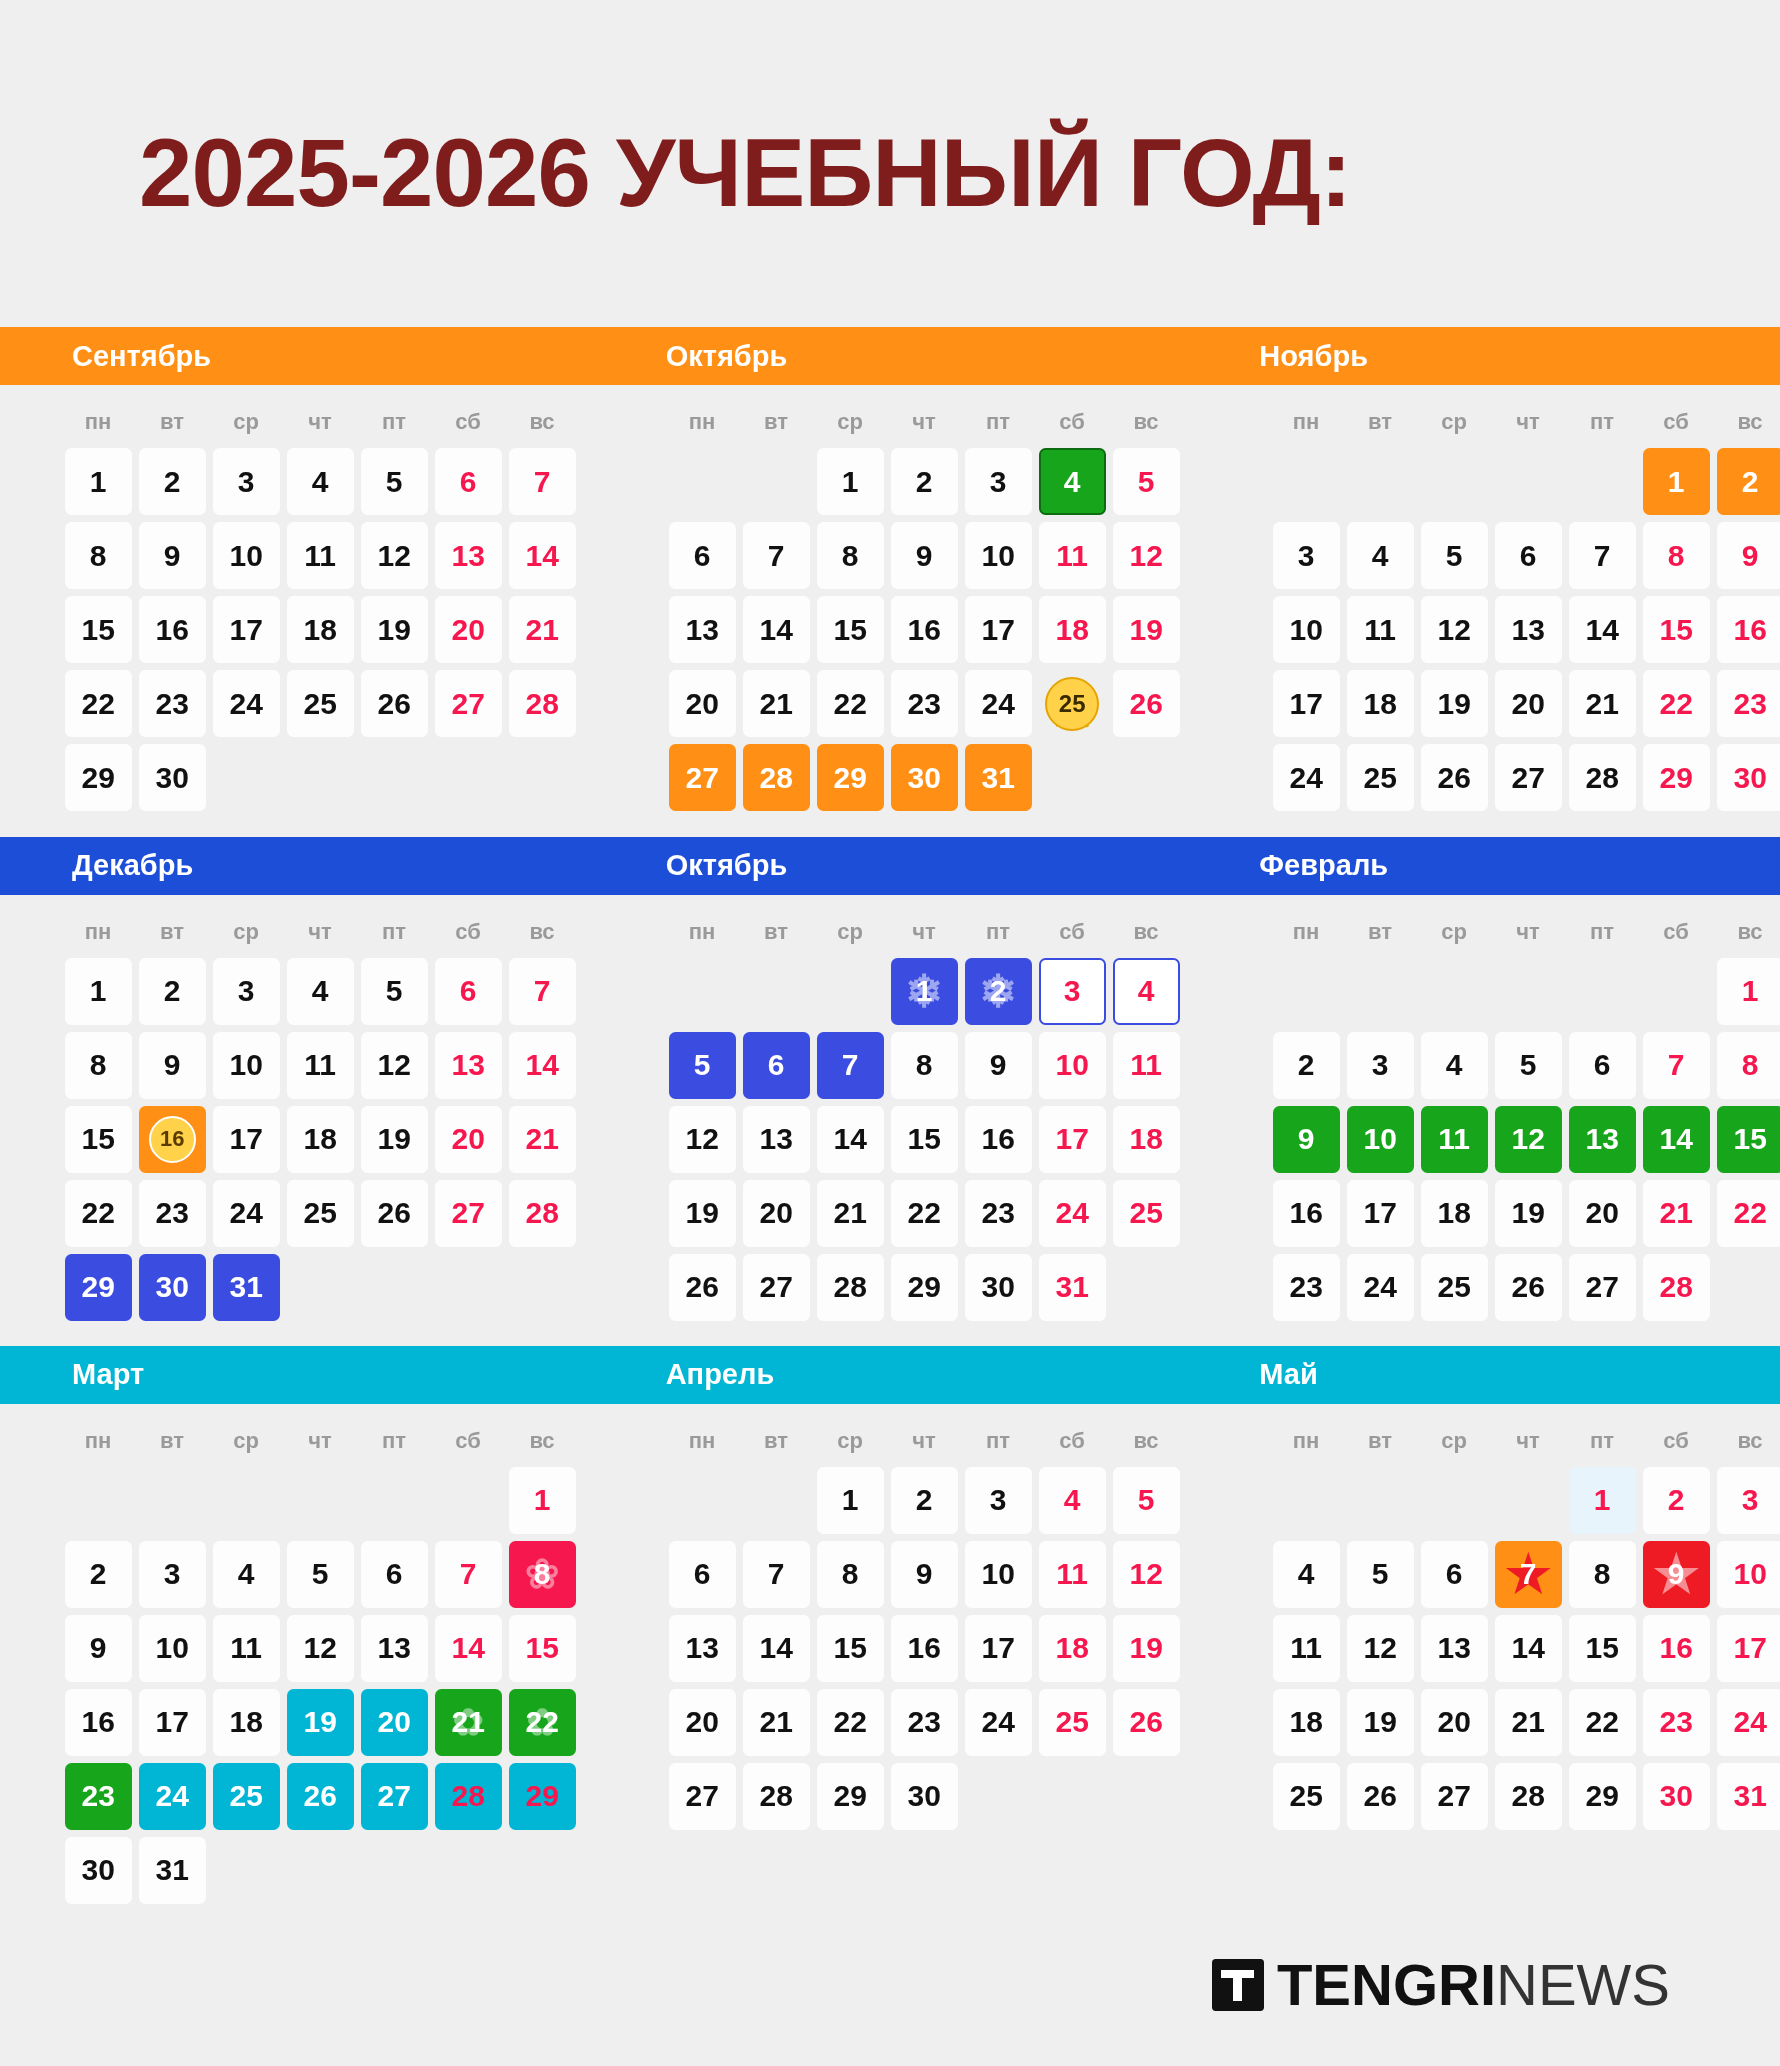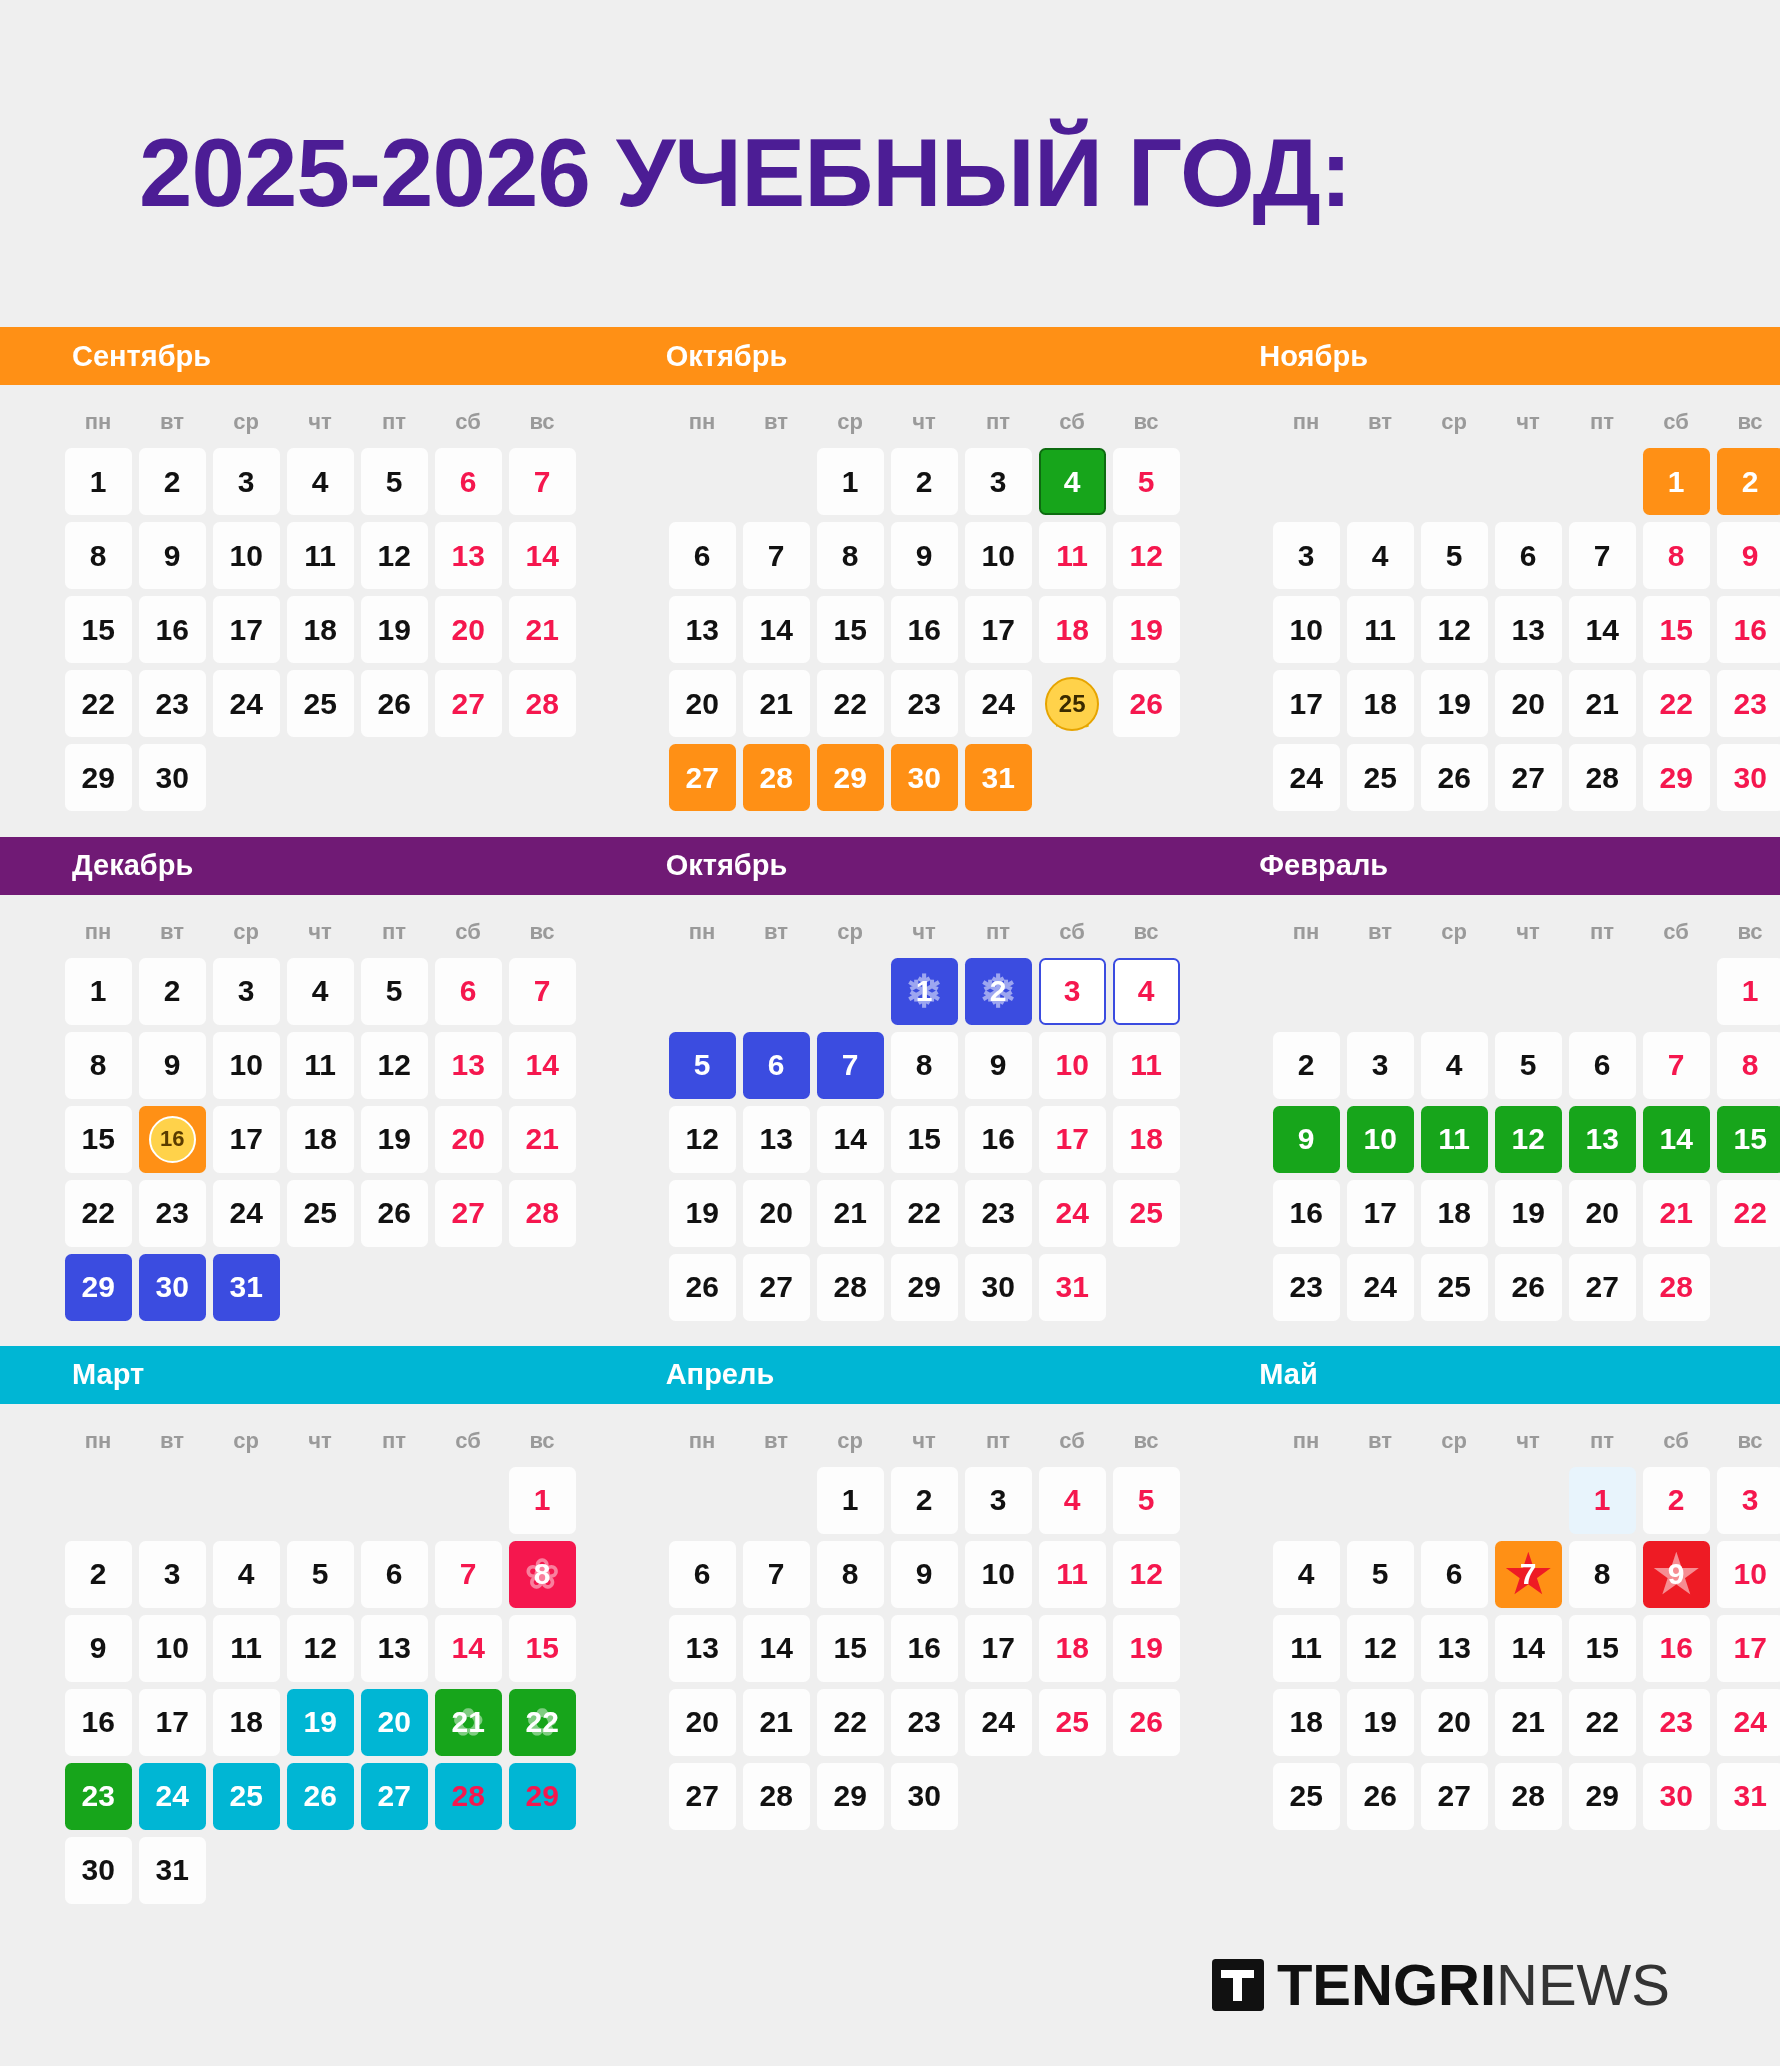--- a/index.html
+++ b/index.html
@@ -19,21 +19,21 @@
     width: 1781px;
     min-height: 2067px;
     position: relative;
     background: #efefef;
     box-sizing: border-box;
   }
 
   .title {
     font-size: 96px;
     font-weight: bold;
-    color: #4c1d95;
+    color: #7f1d1d;
     letter-spacing: -0.9px;
     padding: 56px 0 37px 139px;
     line-height: 1.1;
   }
 
   
   .band {
     display: flex;
     width: 1781px;
     height: 58px;
@@ -41,21 +41,21 @@
   }
   .band > .band-cell {
     width: 594px;
     box-sizing: border-box;
     padding-left: 72px;
     font-size: 29px;
     font-weight: bold;
     color: #ffffff;
   }
   .band.autumn  { background: #ff9015; }
-  .band.winter  { background: #701a75; }
+  .band.winter  { background: #1d4ed8; }
   .band.spring  { background: #00b6d4; }
 
   
   .row {
     display: flex;
     width: 1781px;
     background: #efefef;
     padding: 24px 0 22px 0;
     box-sizing: border-box;
     gap: 25px;

